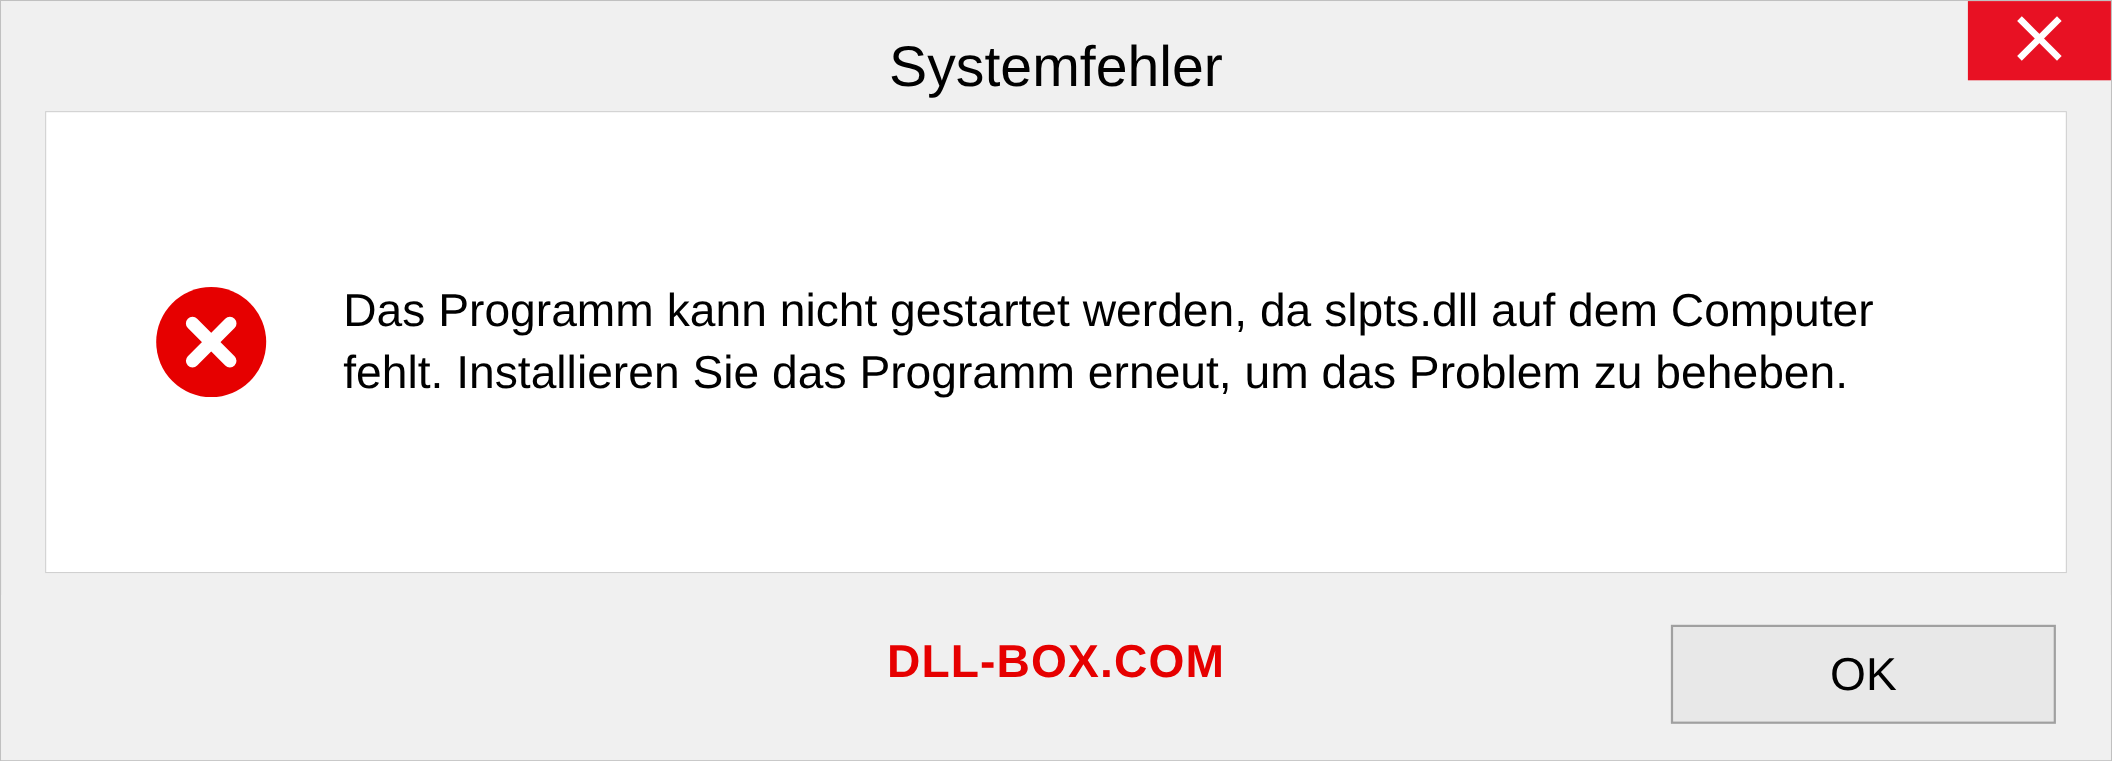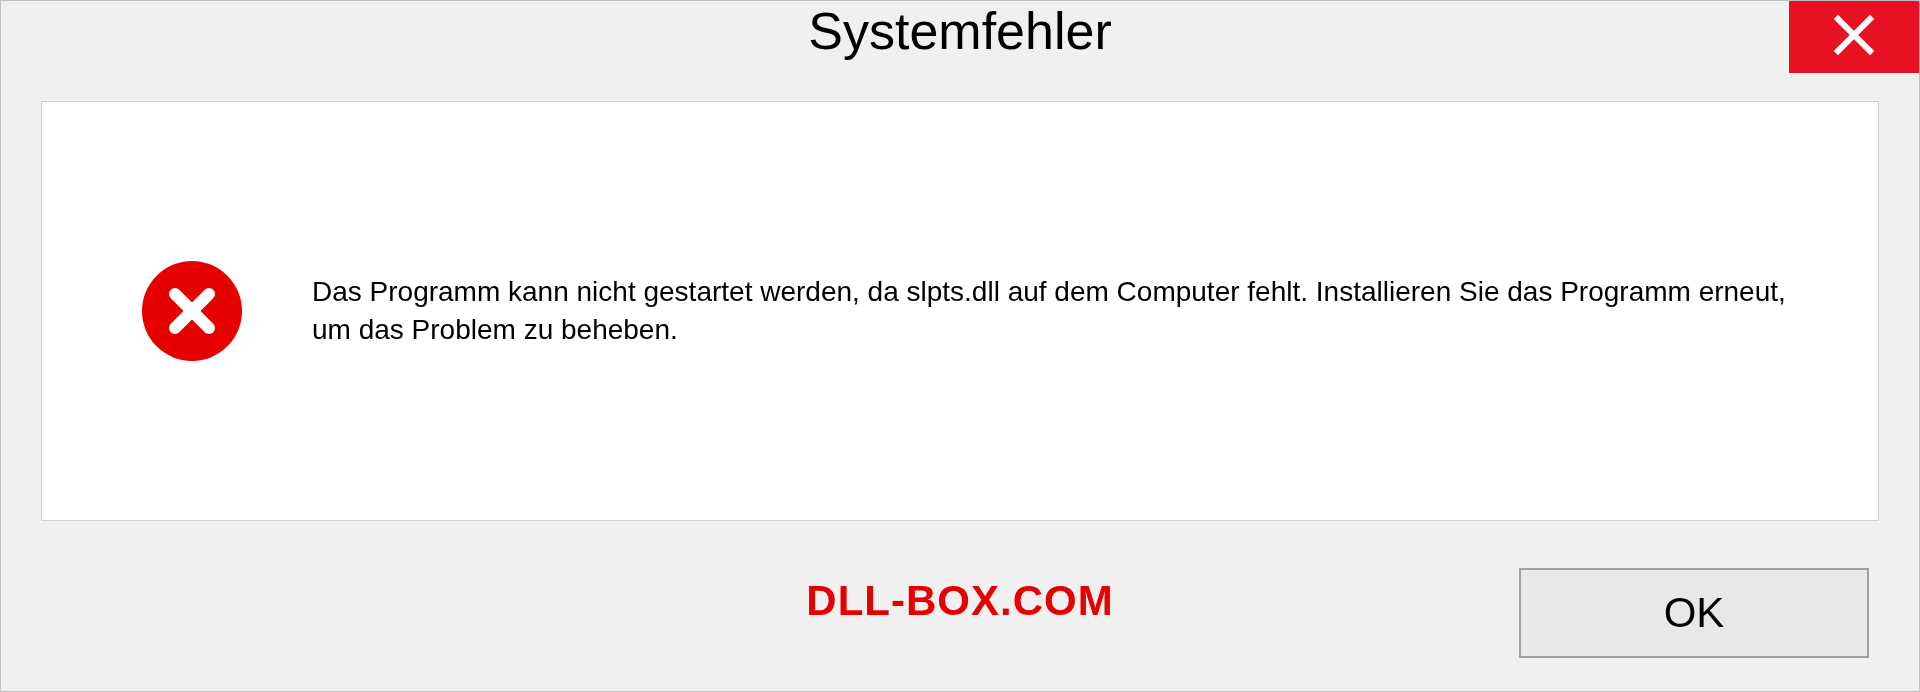--- a/index.html
+++ b/index.html
@@ -19,21 +19,21 @@
       height: 692px;
       background: #f0f0f0;
       border: 1px solid #c0c0c0;
       position: relative;
       display: flex;
       flex-direction: column;
     }
     .title-bar {
       height: 90px;
       display: flex;
-      align-items: flex-start;
+      align-items: flex-end;
       justify-content: center;
       position: relative;
       background: #f0f0f0;
     }
     .title-text {
       font-size: 52px;
       color: #000000;
       font-weight: 400;
     }
     .close-button {
@@ -70,21 +70,21 @@
       align-items: center;
       justify-content: center;
       flex-shrink: 0;
       margin-right: 70px;
     }
     .error-icon svg {
       width: 58px;
       height: 58px;
     }
     .message-text {
-      font-size: 28px;
+      font-size: 42px;
       color: #000000;
       line-height: 1.35;
       font-weight: 400;
     }
     .footer {
       height: 150px;
       display: flex;
       align-items: center;
       justify-content: flex-end;
       padding: 0 50px 30px 50px;

